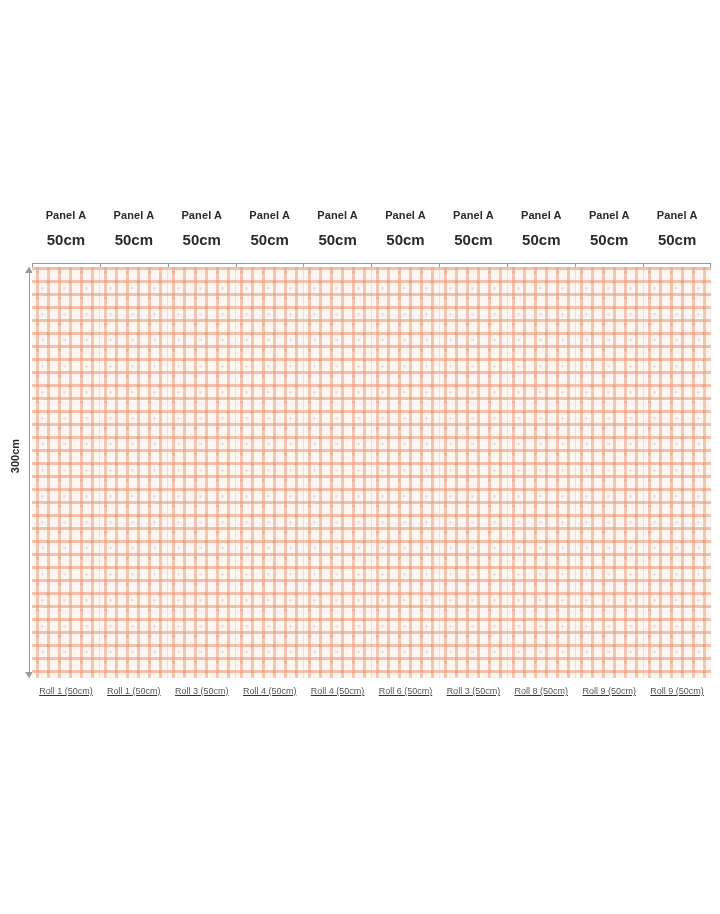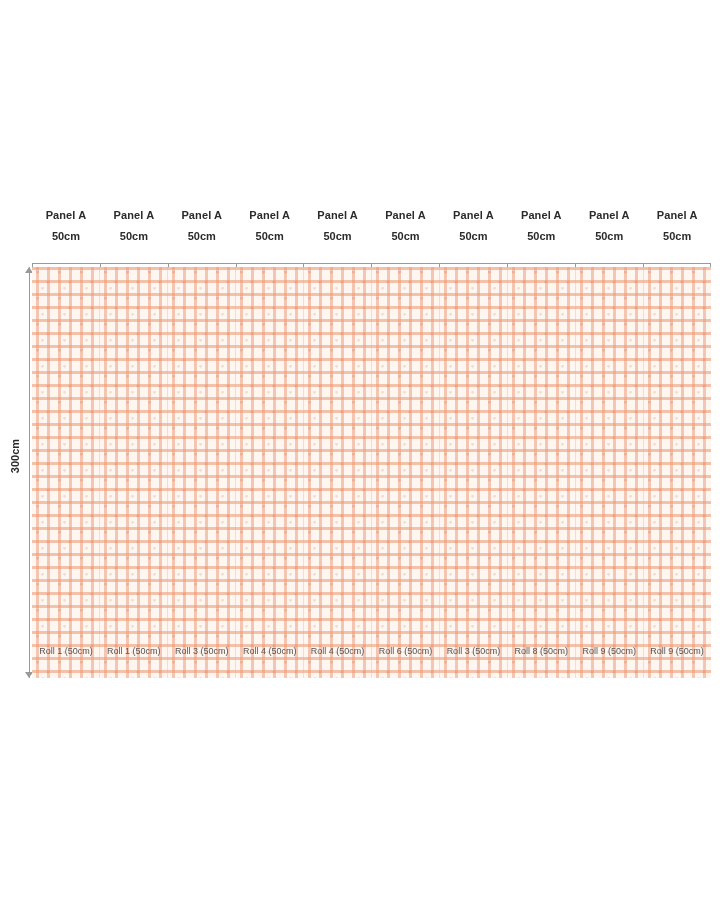--- a/index.html
+++ b/index.html
@@ -40,21 +40,21 @@
   }
   .panel-label .pl-name {
     display: block;
     font-size: 11px;
     font-weight: bold;
     color: #2b2b2b;
     letter-spacing: 0.1px;
   }
   .panel-label .pl-width {
     display: block;
-    font-size: 11px;
+    font-size: 15px;
     font-weight: bold;
     color: #2b2b2b;
     margin-top: 5px;
   }
 
   
   .top-ruler {
     position: absolute;
     left: 32px;
     top: 263px;
@@ -172,24 +172,25 @@
       radial-gradient(circle at 72% 58%, rgba(226,128,92,0.26) 0 1.3px, rgba(0,0,0,0) 1.6px),
       radial-gradient(circle at 48% 82%, rgba(226,128,92,0.22) 0 1.2px, rgba(0,0,0,0) 1.5px);
     background-size: 22px 26px, 22px 26px, 22px 26px;
     pointer-events: none;
   }
 
   
   .roll-labels {
     position: absolute;
     left: 32px;
-    top: 646px;
+    top: 686px;
     width: 679px;
     height: 16px;
     display: flex;
+    text-decoration: underline;
   }
   .roll-label {
     flex: 1 1 0;
     text-align: center;
     font-size: 9px;
     color: #555555;
     white-space: nowrap;
   }
 </style>
 </head>

